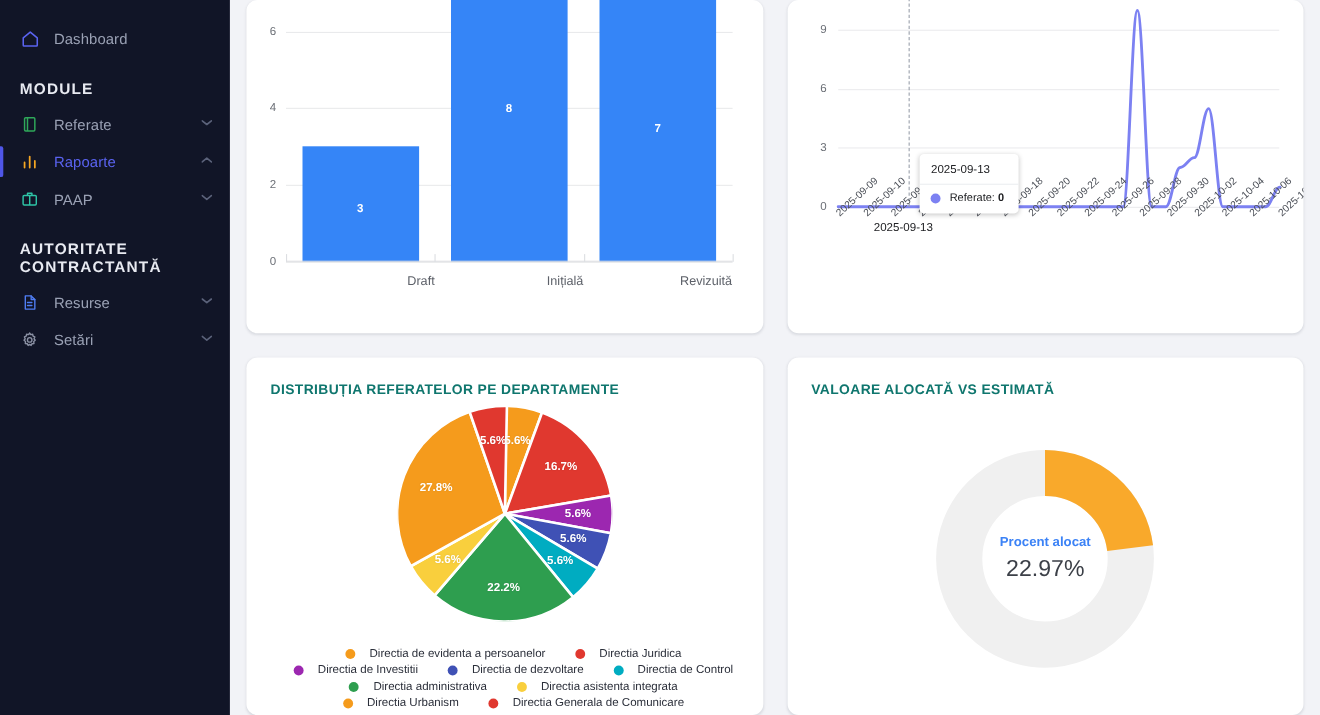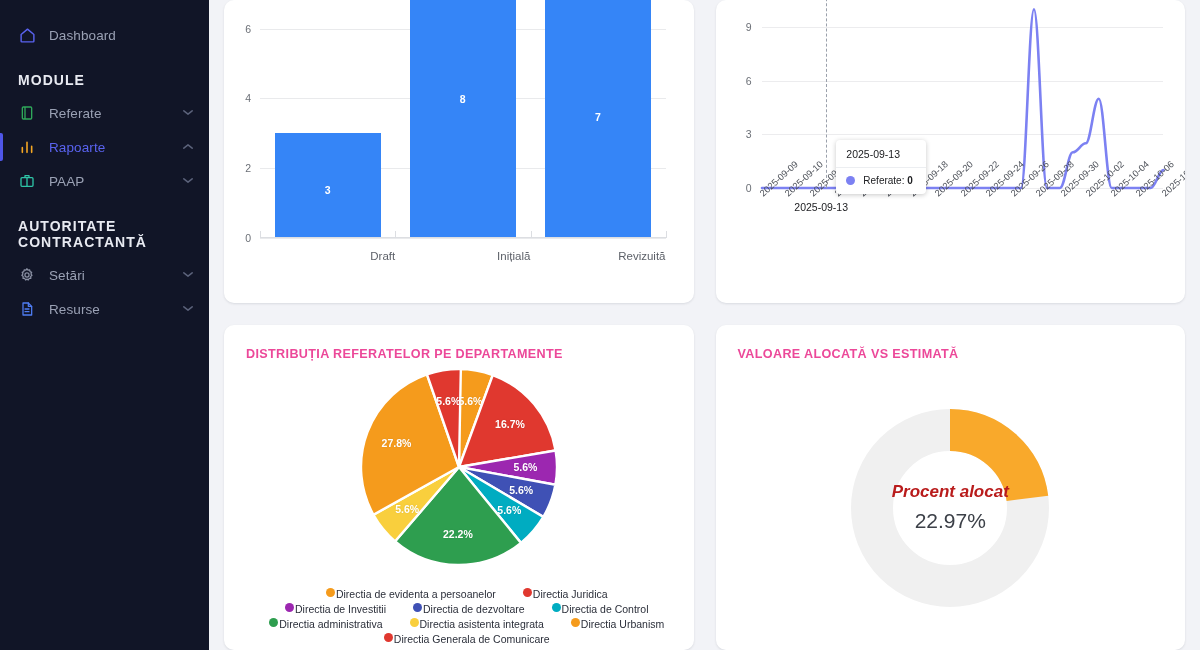--- a/index.html
+++ b/index.html
@@ -51,21 +51,21 @@
   }
   .row { display: flex; gap: 22px; }
   .card {
     background: #fff; border-radius: 10px;
     box-shadow: 0 1px 3px rgba(16,24,40,.07), 0 1px 2px rgba(16,24,40,.04);
     position: relative; overflow: hidden;
   }
   .card-top { height: 303px; flex: 1 1 0; }
   .card-bot { height: 325px; flex: 1 1 0; margin-top: 22px; }
   .card-title {
-    font-size: 12.6px; font-weight: bold; color: #ec4899;
+    font-size: 12.6px; font-weight: bold; color: #0f766e;
     letter-spacing: .35px; padding: 22px 0 0 22px;
   }
 
   
   .barchart { position: absolute; inset: 0; }
   .bc-plot { position: absolute; left: 36px; right: 28px; top: -62px; bottom: 65px; }
   .bc-grid { position: absolute; left: 0; right: 0; height: 1px; background: #e9eaec; }
   .bc-ytick {
     position: absolute; right: 100%; margin-right: 9px;
     font-size: 10.5px; color: #6b6f76; transform: translateY(-50%);
@@ -132,32 +132,32 @@
   .pie-lbl {
     position: absolute; font-size: 10.5px; font-weight: bold; color: #fff;
     transform: translate(-50%,-50%); white-space: nowrap;
     text-shadow: 0 0 2px rgba(0,0,0,.12);
   }
   .legend {
     position: absolute; left: 14px; right: 14px; bottom: 5px;
     display: flex; flex-wrap: wrap; justify-content: center;
     gap: 3px 11px; padding: 0 10px;
   }
-  .lg-item { display: flex; align-items: flex-start; gap: 1px; margin-left: 16px; }
+  .lg-item { display: flex; align-items: center; gap: 13px; margin-left: 16px; }
   .lg-dot { width: 9px; height: 9px; border-radius: 50%; flex: 0 0 9px; }
   .lg-txt { font-size: 10.5px; color: #2b2f3a; white-space: nowrap; }
 
   
   .donut-wrap { position: absolute; inset: 40px 0 0 0; display: flex; align-items: center; justify-content: center; }
   .donut { position: relative; width: 200px; height: 200px; }
   .donut-center {
     position: absolute; inset: 0; display: flex; flex-direction: column;
     align-items: center; justify-content: center; gap: 7px;
   }
-  .donut-label { font-size: 17px; font-weight: bold; color: #b91c1c; font-style: italic; }
+  .donut-label { font-size: 12px; font-weight: bold; color: #3b82f6; }
   .donut-value { font-size: 21px; color: #3c4048; }
 </style>
 </head>
 <body>
 
 <div class="app">
 
   <aside class="sidebar">
 
     <div class="nav-row">
@@ -213,42 +213,42 @@
             <path d="M1 2l5 4 5-4"></path>
           </svg>
       </span>
     </div>
 
 
     <div class="section-title">AUTORITATE CONTRACTANTĂ</div>
 
     <div class="nav-row">
       <span class="ico">
-        <svg width="16" height="16" viewBox="0 0 24 24" fill="none" stroke="#8a90a3" stroke-width="1.9" stroke-linejoin="round">
-          <circle cx="12" cy="12" r="3.1"></circle>
-          <path d="M12 2.6l1.4 2.2 2.6-.5.6 2.6 2.4 1.1-1.1 2.4 1.6 2.1-2 1.8.3 2.6-2.6.3-1.3 2.3L12 18.2 9.9 19.5l-1.3-2.3-2.6-.3.3-2.6-2-1.8L5.9 10.4 4.8 8l2.4-1.1.6-2.6 2.6.5z"></path>
-        </svg>
-      </span>
-      <span class="lbl">Setări</span>
+        <svg width="16" height="16" viewBox="0 0 24 24" fill="none" stroke="#4f7df3" stroke-width="1.9" stroke-linejoin="round" stroke-linecap="round">
+          <path d="M6 3h8l5 5v13H6z"></path>
+            <path d="M14 3v5h5"></path>
+            <path d="M9 12h6M9 16h6"></path>
+        </svg>
+      </span>
+      <span class="lbl">Resurse</span>
       <span class="chev">
         <svg width="10" height="7" viewBox="0 0 12 8" fill="none" stroke="#5b627a" stroke-width="1.8" stroke-linecap="round" stroke-linejoin="round">
             <path d="M1 2l5 4 5-4"></path>
           </svg>
       </span>
     </div>
 
     <div class="nav-row">
       <span class="ico">
-        <svg width="16" height="16" viewBox="0 0 24 24" fill="none" stroke="#4f7df3" stroke-width="1.9" stroke-linejoin="round" stroke-linecap="round">
-          <path d="M6 3h8l5 5v13H6z"></path>
-            <path d="M14 3v5h5"></path>
-            <path d="M9 12h6M9 16h6"></path>
-        </svg>
-      </span>
-      <span class="lbl">Resurse</span>
+        <svg width="16" height="16" viewBox="0 0 24 24" fill="none" stroke="#8a90a3" stroke-width="1.9" stroke-linejoin="round">
+          <circle cx="12" cy="12" r="3.1"></circle>
+          <path d="M12 2.6l1.4 2.2 2.6-.5.6 2.6 2.4 1.1-1.1 2.4 1.6 2.1-2 1.8.3 2.6-2.6.3-1.3 2.3L12 18.2 9.9 19.5l-1.3-2.3-2.6-.3.3-2.6-2-1.8L5.9 10.4 4.8 8l2.4-1.1.6-2.6 2.6.5z"></path>
+        </svg>
+      </span>
+      <span class="lbl">Setări</span>
       <span class="chev">
         <svg width="10" height="7" viewBox="0 0 12 8" fill="none" stroke="#5b627a" stroke-width="1.8" stroke-linecap="round" stroke-linejoin="round">
             <path d="M1 2l5 4 5-4"></path>
           </svg>
       </span>
     </div>
   </aside>
 
   <main class="main">
 

